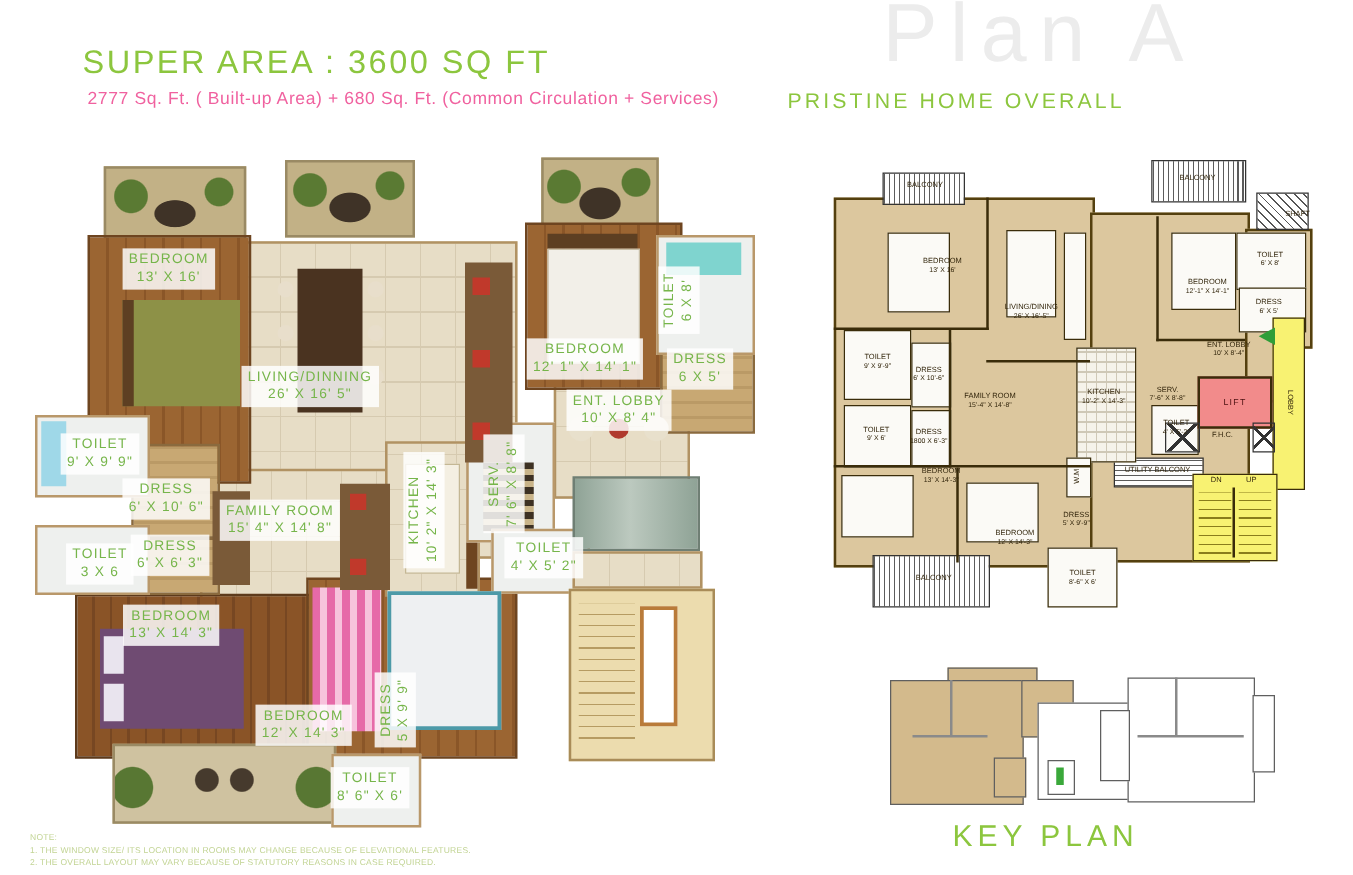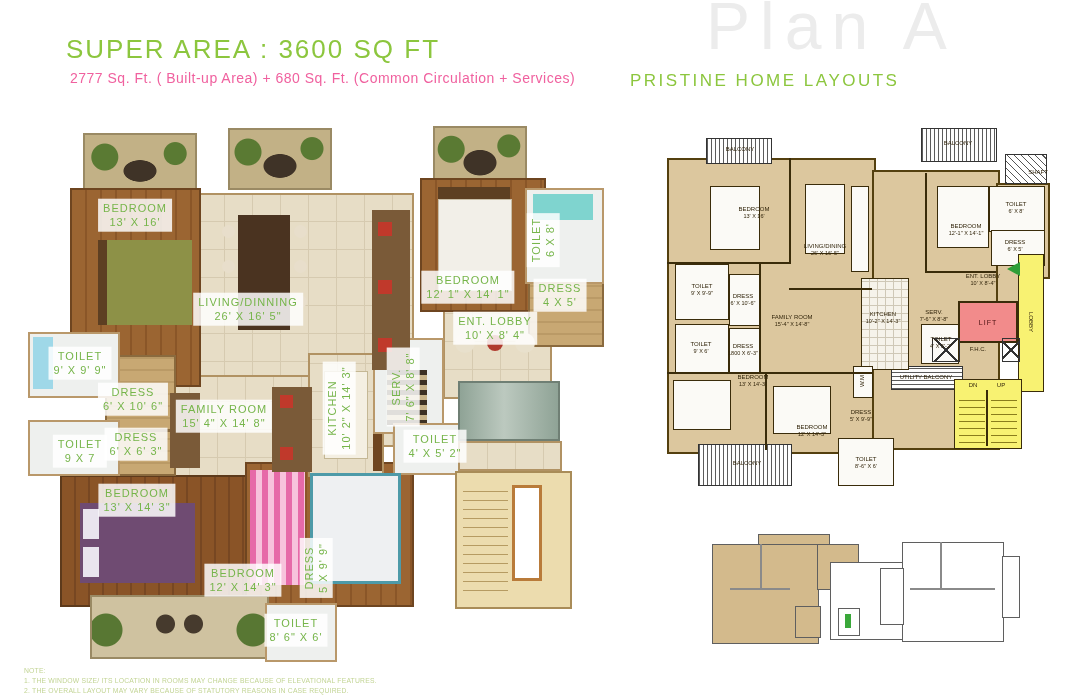--- a/index.html
+++ b/index.html
@@ -76,21 +76,21 @@
   
   #notes{left:24px;top:666px;font-size:6.8px;line-height:1.5;letter-spacing:.2px;color:#c2d494;}
   .rd{font-size:inherit;}
 </style>
 </head>
 <body>
 
 <div class="abs" id="watermark">Plan A</div>
 <div class="abs" id="title">SUPER AREA : 3600  SQ FT</div>
 <div class="abs" id="subtitle">2777 Sq. Ft. ( Built-up Area) + 680 Sq. Ft. (Common Circulation + Services)</div>
-<div class="abs" id="brand">PRISTINE HOME LAYOUTS</div>
+<div class="abs" id="brand">PRISTINE HOME OVERALL</div>
 
 <div class="abs" id="leftplan">
 
   <div class="abs balc" style="left:73px;top:8px;width:110px;height:58px"></div>
   <div class="abs balc" style="left:218px;top:3px;width:100px;height:58px"></div>
   <div class="abs balc" style="left:423px;top:1px;width:90px;height:56px"></div>
   <div class="abs tile" style="left:185px;top:68px;width:215px;height:250px"></div>
   <div class="abs tile" style="left:433px;top:175px;width:105px;height:95px"></div>
   <div class="abs tile" style="left:150px;top:250px;width:160px;height:108px"></div>
   <div class="abs wood" style="left:60px;top:63px;width:127px;height:195px"></div>
@@ -165,41 +165,41 @@
   <div class="rl" style="left:458px;top:162px">
       <span class="rn">BEDROOM</span>
       <span class="rd">12' 1" X 14' 1"</span>
     </div>
   <div class="rl v" style="left:533px;top:115px">
       <span class="rn">TOILET</span>
       <span class="rd">6 X 8'</span>
     </div>
   <div class="rl" style="left:550px;top:170px">
       <span class="rn">DRESS</span>
-      <span class="rd">4 X 5'</span>
+      <span class="rd">6 X 5'</span>
     </div>
   <div class="rl" style="left:485px;top:203px">
       <span class="rn">ENT. LOBBY</span>
       <span class="rd">10' X 8' 4"</span>
     </div>
   <div class="rl" style="left:70px;top:238px">
       <span class="rn">TOILET</span>
       <span class="rd">9' X 9' 9"</span>
     </div>
   <div class="rl" style="left:123px;top:274px">
       <span class="rn">DRESS</span>
       <span class="rd">6' X 10' 6"</span>
     </div>
   <div class="rl" style="left:126px;top:319px">
       <span class="rn">DRESS</span>
       <span class="rd">6' X 6' 3"</span>
     </div>
   <div class="rl" style="left:70px;top:326px">
       <span class="rn">TOILET</span>
-      <span class="rd">9 X 7</span>
+      <span class="rd">3 X 6</span>
     </div>
   <div class="rl" style="left:214px;top:291px">
       <span class="rn">FAMILY ROOM</span>
       <span class="rd">15' 4" X 14' 8"</span>
     </div>
   <div class="rl v" style="left:329px;top:283px">
       <span class="rn">KITCHEN</span>
       <span class="rd">10' 2" X 14' 3"</span>
     </div>
   <div class="rl v" style="left:393px;top:262px">
@@ -396,19 +396,20 @@
   <div class="abs kp kw" style="left:202px;top:14px;width:100px;height:98px"></div>
   <div class="abs kp kw" style="left:302px;top:28px;width:16px;height:60px"></div>
   <div class="abs kp kw" style="left:180px;top:40px;width:22px;height:55px"></div>
   <div class="abs kp kw" style="left:138px;top:80px;width:20px;height:26px">
     <div class="fur" style="left:6px;top:5px;width:6px;height:14px;background:#3aa83a"></div>
   </div>
   <div class="abs kl" style="left:210px;top:60px;width:85px;height:1.5px"></div>
   <div class="abs kl" style="left:240px;top:14px;width:1.5px;height:46px"></div>
   <div class="abs kl" style="left:30px;top:60px;width:60px;height:1.5px"></div>
   <div class="abs kl" style="left:60px;top:16px;width:1.5px;height:44px"></div>
+  <div class="abs" id="keylabel">KEY PLAN</div>
 </div>
 
 <div class="abs" id="notes">
   <div>NOTE:</div>
   <div>1. THE WINDOW SIZE/ ITS LOCATION IN ROOMS MAY CHANGE BECAUSE OF ELEVATIONAL FEATURES.</div>
   <div>2. THE OVERALL LAYOUT MAY VARY BECAUSE OF STATUTORY REASONS IN CASE REQUIRED.</div>
 </div>
 
 </body></html>

